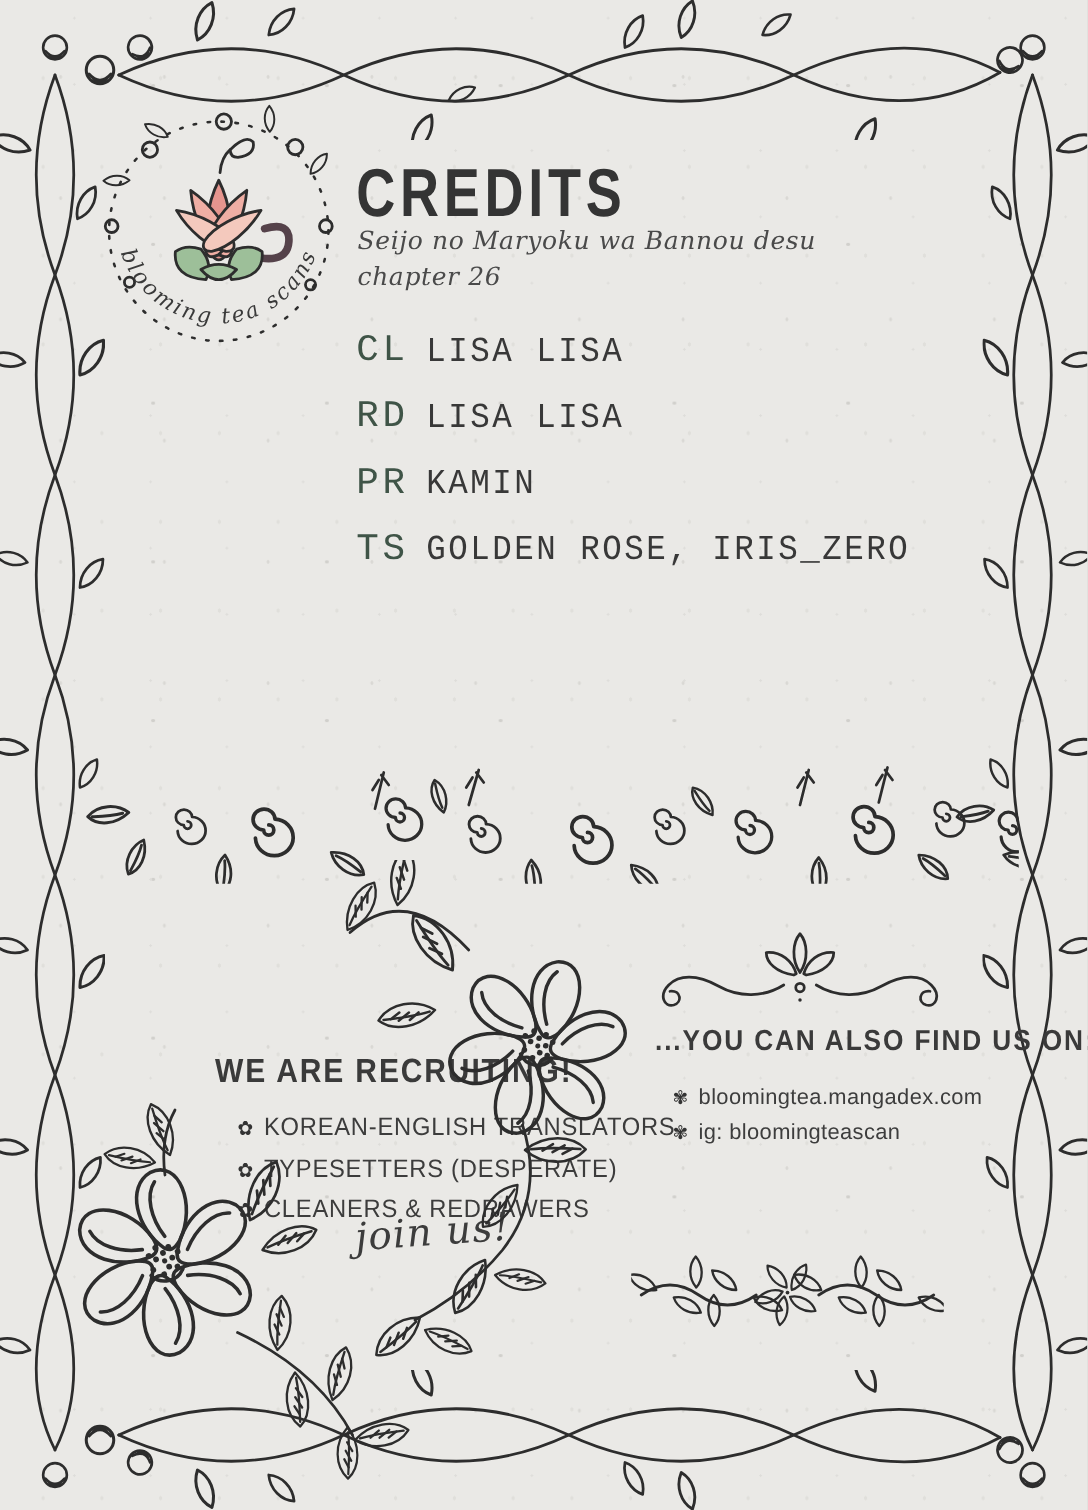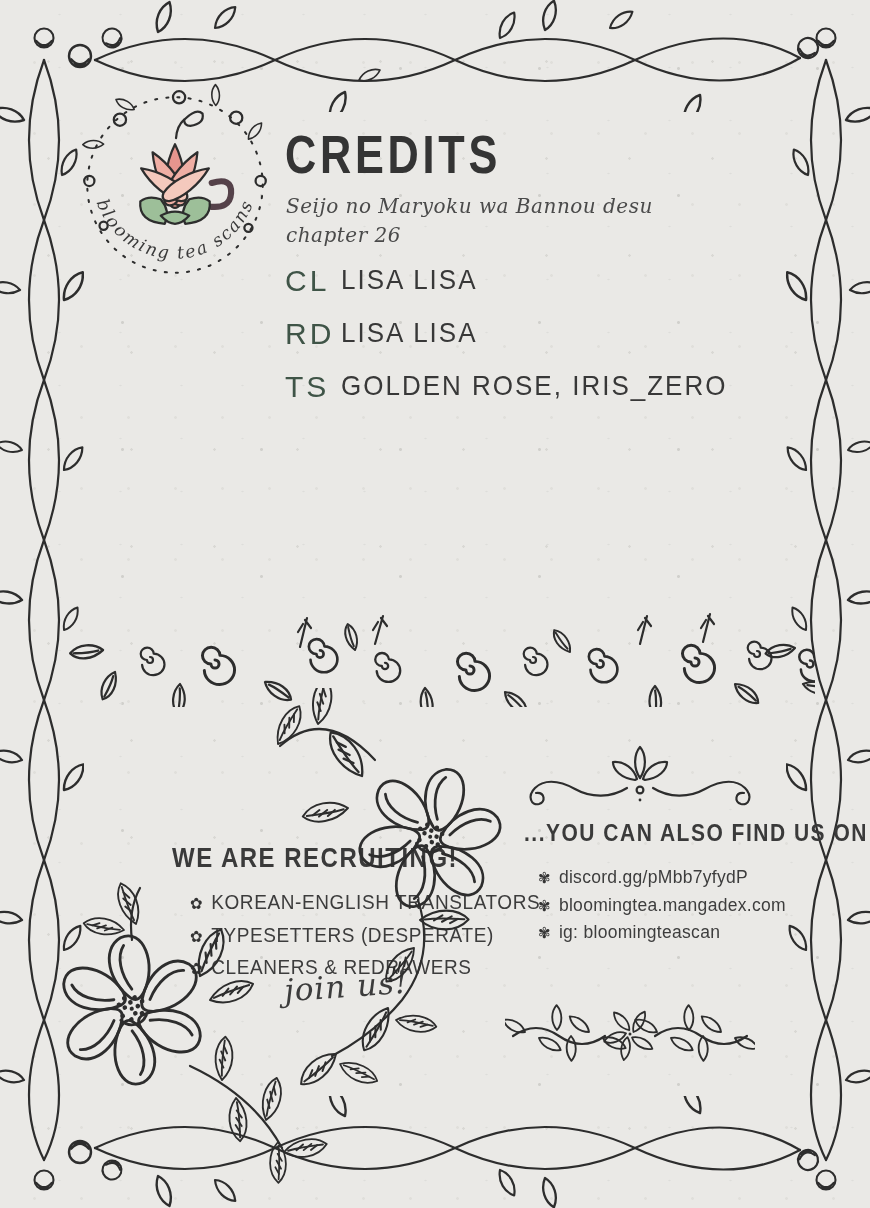--- a/index.html
+++ b/index.html
@@ -21,21 +21,21 @@
 
   .title{
     font-family:"Liberation Sans",sans-serif;
     font-size:46px;font-weight:600;letter-spacing:4px;color:#343434;
     transform:scale(0.94,1.18);transform-origin:left top;
   }
   .subtitle{
     font-family:"DejaVu Serif",serif;font-style:italic;
     font-size:20px;color:#4a4a4a;line-height:1.45;letter-spacing:0.5px;
   }
-  .credit-row{display:flex;align-items:flex-start;margin-bottom:19px;}
+  .credit-row{display:flex;align-items:center;margin-bottom:19px;font-family:Liberation Mono, monospace;}
   .role{
     width:56px;flex:none;
     font-size:30px;letter-spacing:3px;color:#3f5447;font-weight:500;
   }
   .cname{
     font-size:26px;letter-spacing:2px;color:#383838;font-weight:500;
     transform:scaleY(1.08);transform-origin:left center;white-space:nowrap;
   }
   .findus-heading{
     font-size:21px;letter-spacing:1.5px;color:#3a3a3a;font-weight:600;
@@ -223,33 +223,37 @@
       <path d="M1,-52 q1,-12 8,-18"></path>
       <path d="M9,-70 q12,-12 18,-6 q2,10 -12,12 q-6,0 -6,-6 Z"></path>
     </g>
     <path id="logoTextPath" d="M 20,104 A 81,81 0 0 0 180,104" fill="none" stroke="none"></path>
     <text font-family="DejaVu Serif, serif" font-style="italic" font-size="17" letter-spacing="2" fill="#3a3a3a">
       <textPath href="#logoTextPath" startOffset="50%" text-anchor="middle">blooming tea scans</textPath>
     </text>
   </svg>
 
   <div class="abs title" style="left:285px;top:122px">CREDITS</div>
-  <div class="abs subtitle" style="left:286px;top:192px">
+  <div class="abs subtitle" style="left:286px;top:178px">
     <div>Seijo no Maryoku wa Bannou desu</div>
     <div>chapter 26</div>
   </div>
 
   <div class="abs" style="left:285px;top:264px">
     <div class="credit-row">
       <span class="role">CL</span>
       <span class="cname">LISA LISA</span>
     </div>
     <div class="credit-row">
       <span class="role">RD</span>
       <span class="cname">LISA LISA</span>
+    </div>
+    <div class="credit-row">
+      <span class="role">PR</span>
+      <span class="cname">KAMIN</span>
     </div>
     <div class="credit-row">
       <span class="role">TS</span>
       <span class="cname">GOLDEN ROSE, IRIS_ZERO</span>
     </div>
   </div>
 
   <svg class="doodle abs" style="left:55;top:602" width="760" height="105" viewBox="0 0 760 105">
     <use href="#rose" transform="translate(95,58)"></use>
     <use href="#rose" transform="translate(160,62) scale(1.35)"></use>
@@ -286,21 +290,20 @@
     </g>
     <path d="M125,36 C118,26 119,12 125,5 C131,12 132,26 125,36 Z"></path>
     <path d="M120,38 C106,36 98,28 98,20 C110,19 119,27 122,37 Z"></path>
     <path d="M130,38 C144,36 152,28 152,20 C140,19 131,27 128,37 Z"></path>
     <circle cx="125" cy="48" r="3.4"></circle>
     <circle cx="125" cy="58" r="1.4" fill="#2d2d2d" stroke="none"></circle>
   </svg>
 
   <div class="abs findus-heading" style="left:524px;top:820px">...YOU CAN ALSO FIND US ON:</div>
   <ul class="social-list abs" style="left:538px;top:864px">
-    <li><span class="bullet">✾</span><span>discord.gg/pMbb7yfydP</span></li>
     <li><span class="bullet">✾</span><span>bloomingtea.mangadex.com</span></li>
     <li><span class="bullet">✾</span><span>ig: bloomingteascan</span></li>
   </ul>
 
   <svg class="doodle abs" style="left:505;top:1002" width="250" height="64" viewBox="0 0 250 64">
     <path d="M8,34 Q31,18 54,34 T100,34 M150,34 Q173,18 196,34 T242,34"></path>
     <use href="#vleaf" transform="translate(20,30) rotate(-120) scale(0.85)"></use>
     <use href="#vleaf" transform="translate(34,36) rotate(60) scale(0.85)"></use>
     <use href="#vleaf" transform="translate(52,28) rotate(-60) scale(0.85)"></use>
     <use href="#vleaf" transform="translate(66,34) rotate(120) scale(0.85)"></use>

